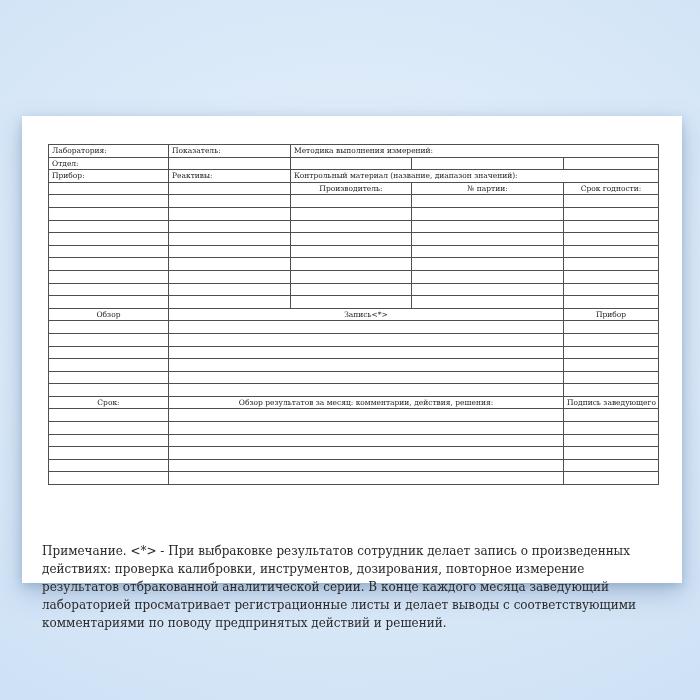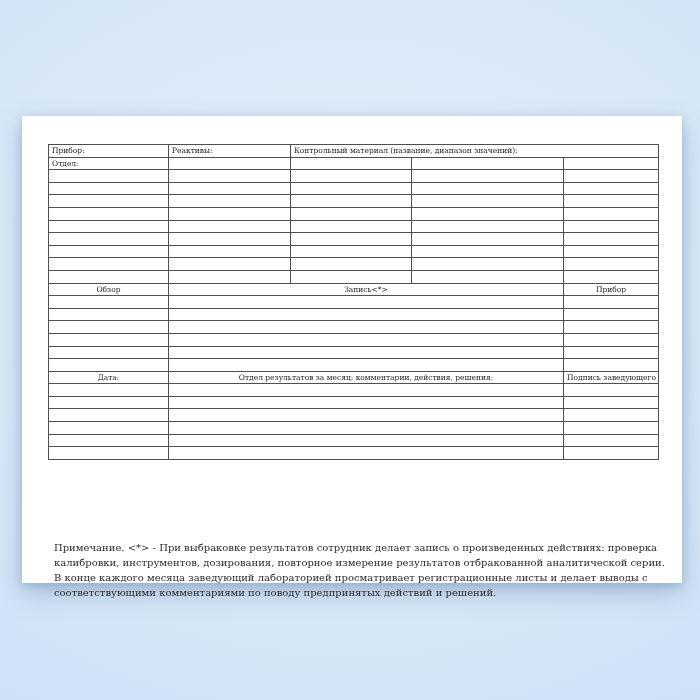--- a/index.html
+++ b/index.html
@@ -26,51 +26,63 @@
     padding:0 3px;vertical-align:middle;
     overflow:hidden;white-space:nowrap;
   }
   table.form tr{height:12.6px;}
   tr.r-head{height:14px;}
   tr.r-prod{height:13px;}
   tr.r-month-head{height:39px;}
   td.c{text-align:center;}
   td.wrap{white-space:normal;line-height:1.3;padding:1px 3px;}
   .note{
-    position:absolute;left:32px;top:414px;width:612px;
-    font-size:10px;line-height:1.5;color:#2a2a2a;text-align:left;
+    position:absolute;left:20px;top:414px;width:612px;
+    font-size:12px;line-height:1.5;color:#2a2a2a;text-align:left;
   }
 </style>
 </head>
 <body>
 
 <div class="scene">
   <div class="paper">
 
     <table class="form">
       <colgroup>
         <col style="width:120px">
           <col style="width:122px">
           <col style="width:121px">
         <col style="width:152px">
           <col style="width:95px">
       </colgroup>
 
       <tbody>
         <tr class="r-head">
+          <td>Лаборатория:</td>
+          <td>Показатель:</td>
+          <td colspan="3">Методика выполнения измерений:</td>
+        </tr>
+        <tr class="r-head">
+          <td>Отдел:</td>
+          <td></td>
+          <td></td>
+          <td></td>
+          <td></td>
+        </tr>
+        <tr class="r-head">
           <td>Прибор:</td>
           <td>Реактивы:</td>
           <td colspan="3">Контрольный материал (название, диапазон значений):</td>
         </tr>
-        <tr class="r-head">
-          <td>Отдел:</td>
-          <td></td>
-          <td></td>
-          <td></td>
-          <td></td>
+        <tr class="r-prod">
+          <td></td>
+          <td></td>
+          <td class="c">Производитель:</td>
+          <td class="c">№ партии:</td>
+          <td class="c">Срок годности:</td>
         </tr>
       </tbody>
 
       <tbody>
           <tr>
             <td></td>
             <td></td>
             <td></td>
             <td></td>
             <td></td>
@@ -169,22 +181,22 @@
           </tr>
           <tr>
             <td></td>
             <td colspan="3"></td>
             <td></td>
           </tr>
         </tbody>
 
       <tbody>
         <tr class="r-month-head">
-          <td class="c">Дата:</td>
-          <td colspan="3" class="c">Отдел результатов за месяц: комментарии, действия, решения:</td>
+          <td class="c">Срок:</td>
+          <td colspan="3" class="c">Обзор результатов за месяц: комментарии, действия, решения:</td>
           <td class="c wrap">Подпись заведующего лабораторией</td>
         </tr>
       </tbody>
 
       <tbody>
           <tr>
             <td></td>
             <td colspan="3"></td>
             <td></td>
           </tr>

